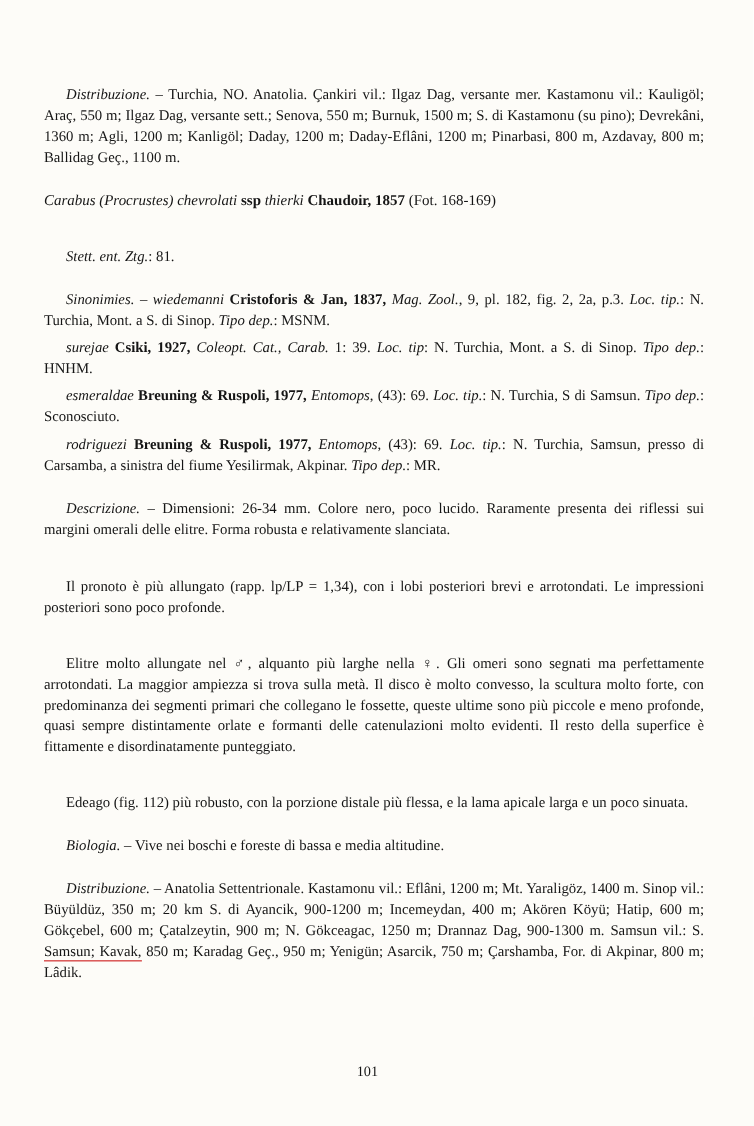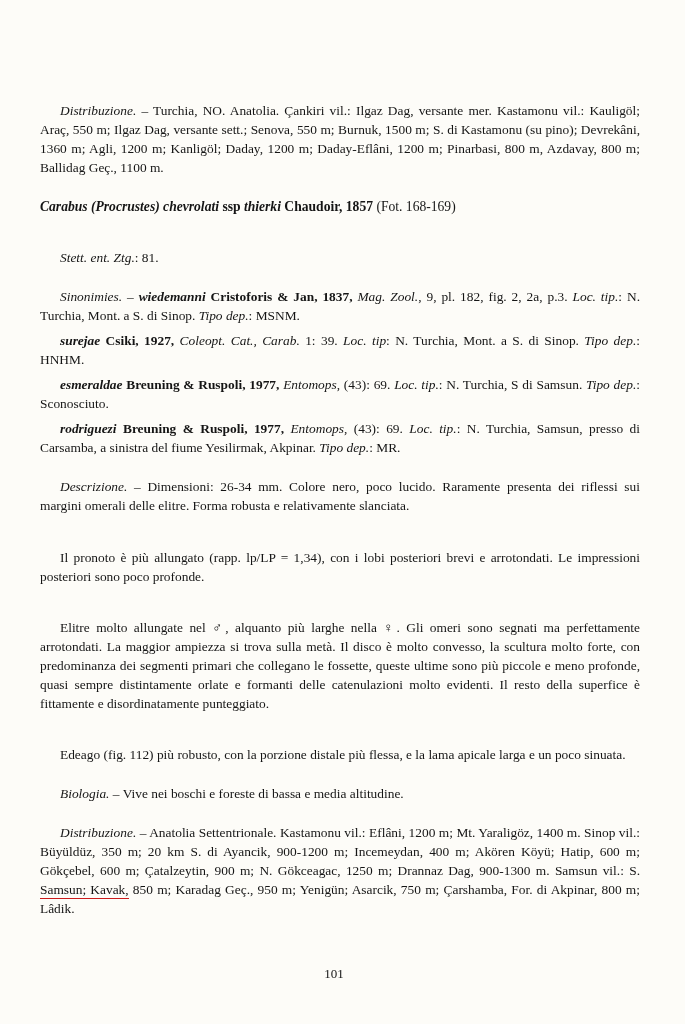--- a/index.html
+++ b/index.html
@@ -13,38 +13,38 @@
     height: 1024px;
     background: #fdfcf8;
     box-sizing: border-box;
     font-family: "Liberation Serif", serif;
     color: #151515;
     overflow: hidden;
   }
   .content {
     position: absolute;
     left: 40px;
-    top: 101px;
+    top: 76px;
     width: 600px;
   }
   p {
     margin: 0;
     font-size: 13.4px;
     line-height: 1.42;
     text-align: justify;
   }
   .para-indent {
     text-indent: 20px;
   }
   .gap-md { margin-top: 32px; }
   .gap-lg { margin-top: 20px; }
   .gap-xs { margin-top: 6px; }
   .it { font-style: italic; }
   .bd { font-weight: bold; }
-  .bdit { font-weight: bold; font-style: italic; }
+  .bdit { font-weight: normal; font-style: italic; }
   .heading {
     font-size: 13.6px;
     line-height: 1.4;
   }
   .sin-block {
     text-indent: 20px;
   }
   .underline-red {
     border-bottom: 1.6px solid #cc1b1b;
     padding-bottom: 1px;

